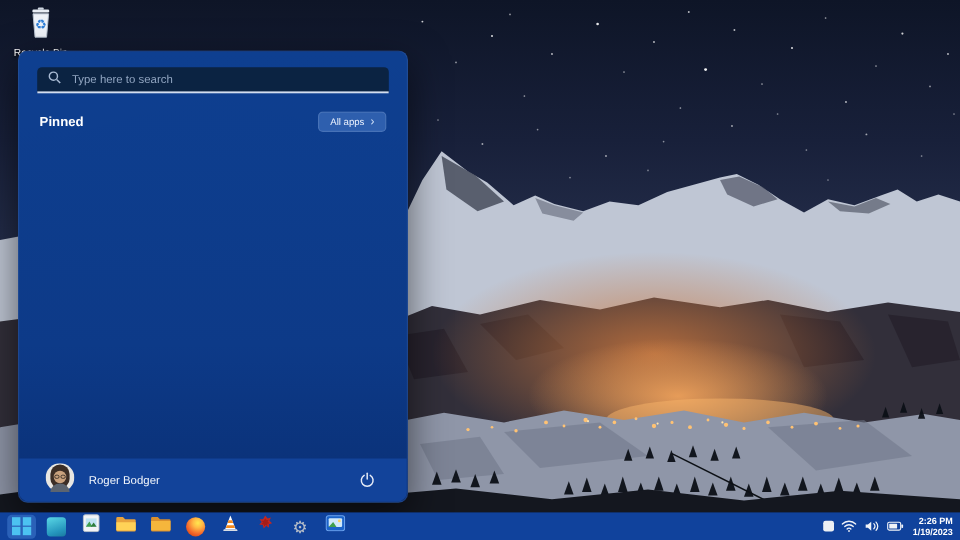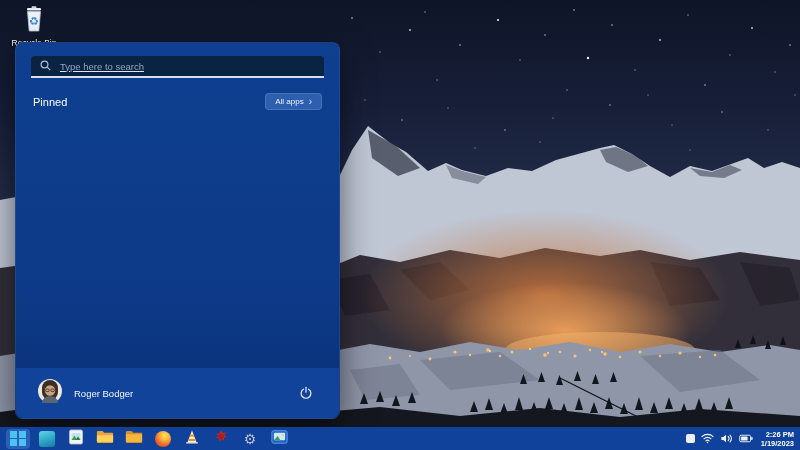--- a/index.html
+++ b/index.html
@@ -12,31 +12,31 @@
   .desktop-icon .ico{display:inline-block;}
   .desktop-icon .lbl{margin-top:1px;font-size:8.5px;color:#fff;text-shadow:0 1px 2px rgba(0,0,0,.9);}
   
   #start-menu{position:absolute;left:15px;top:42px;width:325px;height:377px;border-radius:8px;
     background:linear-gradient(180deg,#0e3f90 0%,#0d3a88 65%,#0a3076 100%);
     box-shadow:0 12px 32px rgba(0,0,0,.55);border:1px solid rgba(255,255,255,.07);box-sizing:border-box;}
   #search-box{position:absolute;left:15px;right:15px;top:13px;height:22px;background:#0b2342;
     border-radius:4px 4px 0 0;border-bottom:2px solid #d3def0;display:flex;align-items:center;
     padding-left:9px;box-sizing:border-box;}
   #search-box input{flex:1;background:transparent;border:none;outline:none;color:#dce6f4;
-    font-size:9.5px;margin-left:7px;font-family:"Liberation Sans",sans-serif;text-decoration:underline;}
+    font-size:9.5px;margin-left:7px;font-family:"Liberation Sans",sans-serif;}
   #search-box input::placeholder{color:#92a6c2;}
   .menu-row{position:absolute;left:17px;right:17px;display:flex;align-items:center;justify-content:space-between;}
-  .section-title{font-size:11px;font-weight:normal;color:#ffffff;}
+  .section-title{font-size:11px;font-weight:bold;color:#ffffff;}
   #all-apps-btn{display:flex;align-items:center;gap:5px;background:#2e5fae;border:1px solid rgba(255,255,255,.12);
     border-radius:4px;padding:3px 9px;color:#eef4ff;font-size:8px;cursor:pointer;}
   #all-apps-btn .chev{font-size:10px;line-height:6px;color:#cfe0f7;}
   #recommended-block{position:absolute;left:17px;right:17px;top:218px;}
   #recommended-text{margin-top:17px;font-size:8.8px;color:#ccdaf0;}
   #recommended-text a{color:#a7cbff;text-decoration:underline;cursor:pointer;}
-  #menu-footer{position:absolute;left:0;right:0;bottom:0;height:50px;background:#12439a;
+  #menu-footer{position:absolute;left:0;right:0;bottom:0;height:36px;background:#12439a;
     border-radius:0 0 8px 8px;display:flex;align-items:center;padding:0 22px;box-sizing:border-box;}
   #user-name{margin-left:12px;font-size:9.5px;color:#f2f6fc;}
   #power-btn{margin-left:auto;width:22px;height:22px;display:flex;align-items:center;justify-content:center;
     border-radius:4px;cursor:pointer;}
   
   #taskbar{position:absolute;left:0;bottom:0;width:800px;height:23px;background:#10429c;}
   #taskbar-apps{position:absolute;left:6px;top:0;height:23px;display:flex;align-items:center;gap:5px;}
   .tb-slot{width:24px;height:20px;display:flex;align-items:center;justify-content:center;border-radius:4px;cursor:pointer;}
   .tb-slot.active{background:#2a61b8;}
   .sq-icon{width:16px;height:16px;border-radius:3px;}

